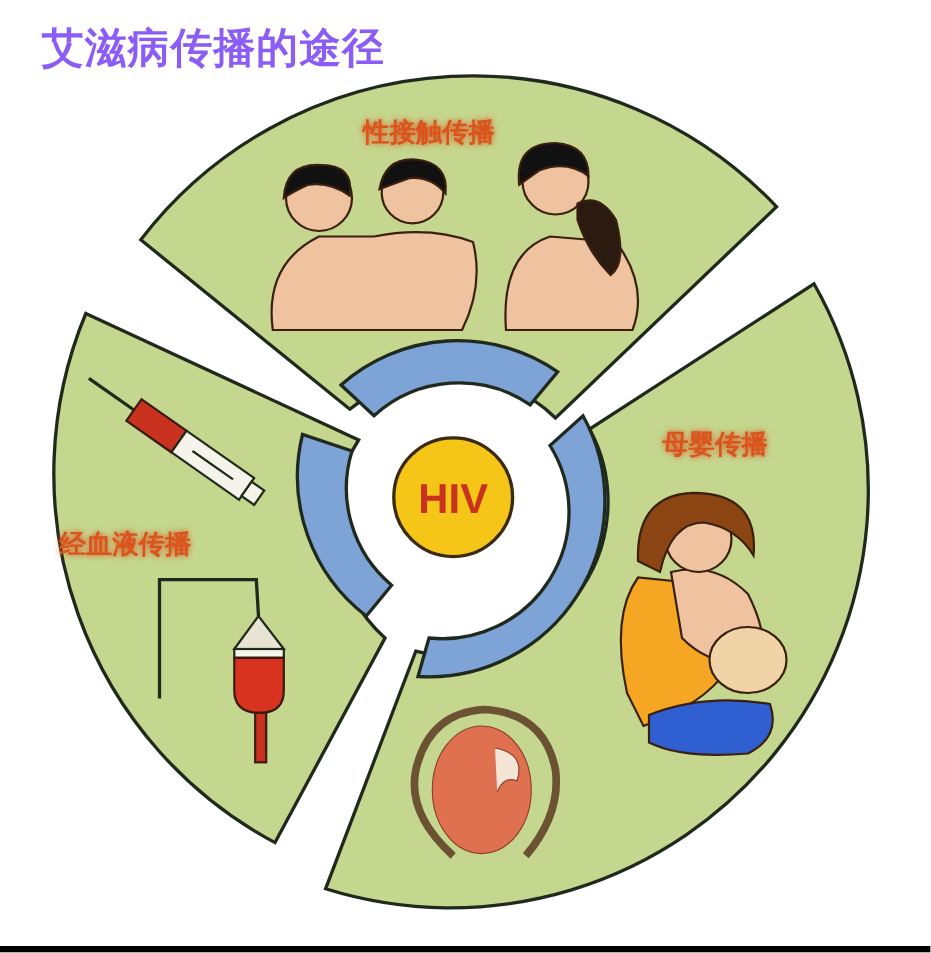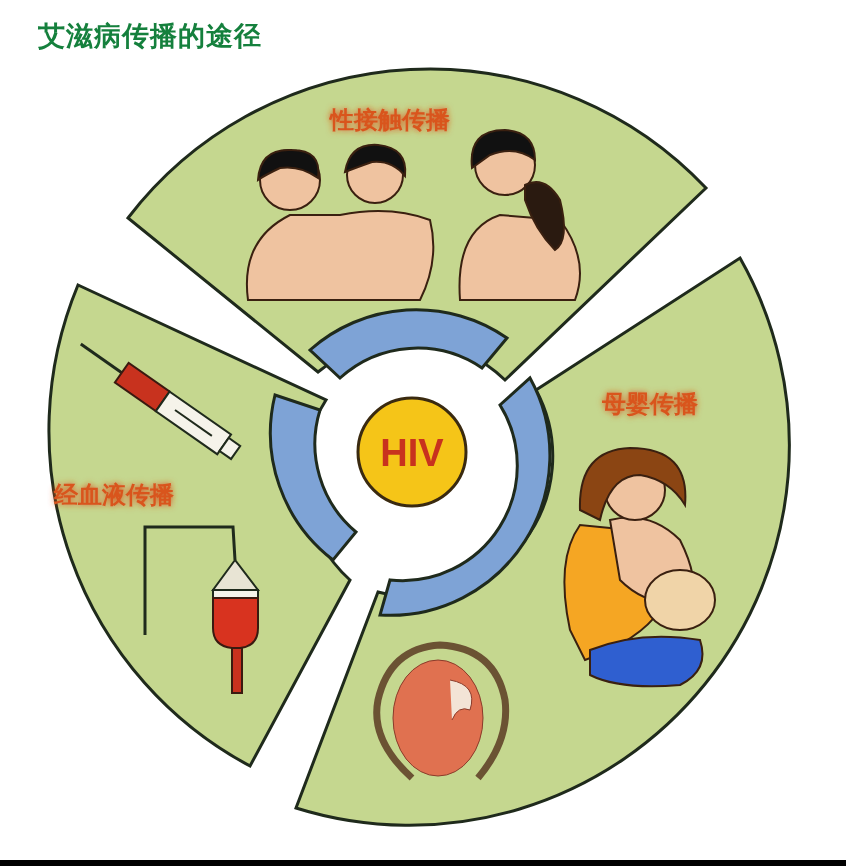--- a/index.html
+++ b/index.html
@@ -1,19 +1,19 @@
 <!DOCTYPE html>
 <html><head>
 <meta charset="utf-8">
 <style>
   html, body { margin:0; padding:0; }
   body { width:846px; height:866px; background:#ffffff; position:relative; overflow:hidden;
          font-family:"DejaVu Serif", serif; }
-  #title { position:absolute; left:38px; top:18px; font-size:27px; font-weight:bold;
-           color:#15803d; letter-spacing:1px; font-family:"DejaVu Serif", serif; }
+  #title { position:absolute; left:38px; top:18px; font-size:38px; font-weight:bold;
+           color:#8b5cf6; letter-spacing:1px; font-family:"DejaVu Serif", serif; }
   #diagram { position:absolute; left:0; top:0; }
   .lbl { font-family:"DejaVu Sans", sans-serif; font-weight:bold; }
   #bottom-bar { position:absolute; left:0; bottom:0; width:846px; height:6px; background:#000; }
 </style>
 </head>
 <body>
 
 <div id="title">艾滋病传播的途径</div>
 
 <svg id="diagram" width="846" height="866" viewBox="0 0 846 866" xmlns="http://www.w3.org/2000/svg">

